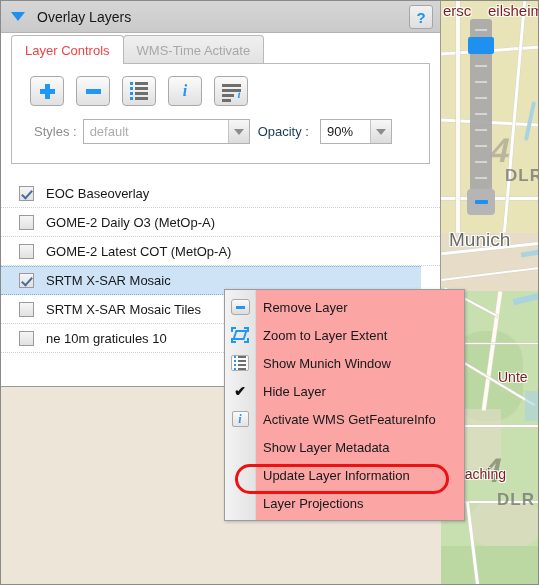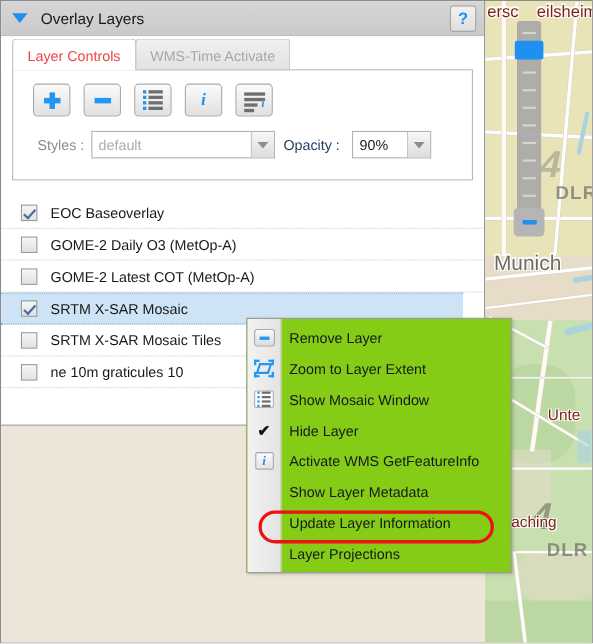--- a/index.html
+++ b/index.html
@@ -292,21 +292,21 @@
     font-size: 13px;
     color: #16181a;
     white-space: nowrap;
   }
 
   
   #context-menu {
     position: absolute;
     left: 223px; top: 288px;
     width: 241px;
-    background: #84cc16;
+    background: #fca5a5;
     border: 1px solid #9c9c9c;
     box-shadow: 1px 1px 3px rgba(0,0,0,.22);
     z-index: 20;
     padding: 3px 0;
   }
   #context-menu::before {
     content: "";
     position: absolute;
     left: 0; top: 0; bottom: 0;
     width: 30px;
@@ -588,21 +588,21 @@
               <i></i>
             </span>
           <span class="bars">
               <i></i>
               <i></i>
               <i></i>
               <i></i>
             </span>
         </span>
       </span>
-      <span class="menu-label">Show Mosaic Window</span>
+      <span class="menu-label">Show Munich Window</span>
     </div>
 
     <div class="menu-item">
       <span class="menu-icon">
         <span class="mi-check">✔</span>
       </span>
       <span class="menu-label">Hide Layer</span>
     </div>
 
     <div class="menu-item">

